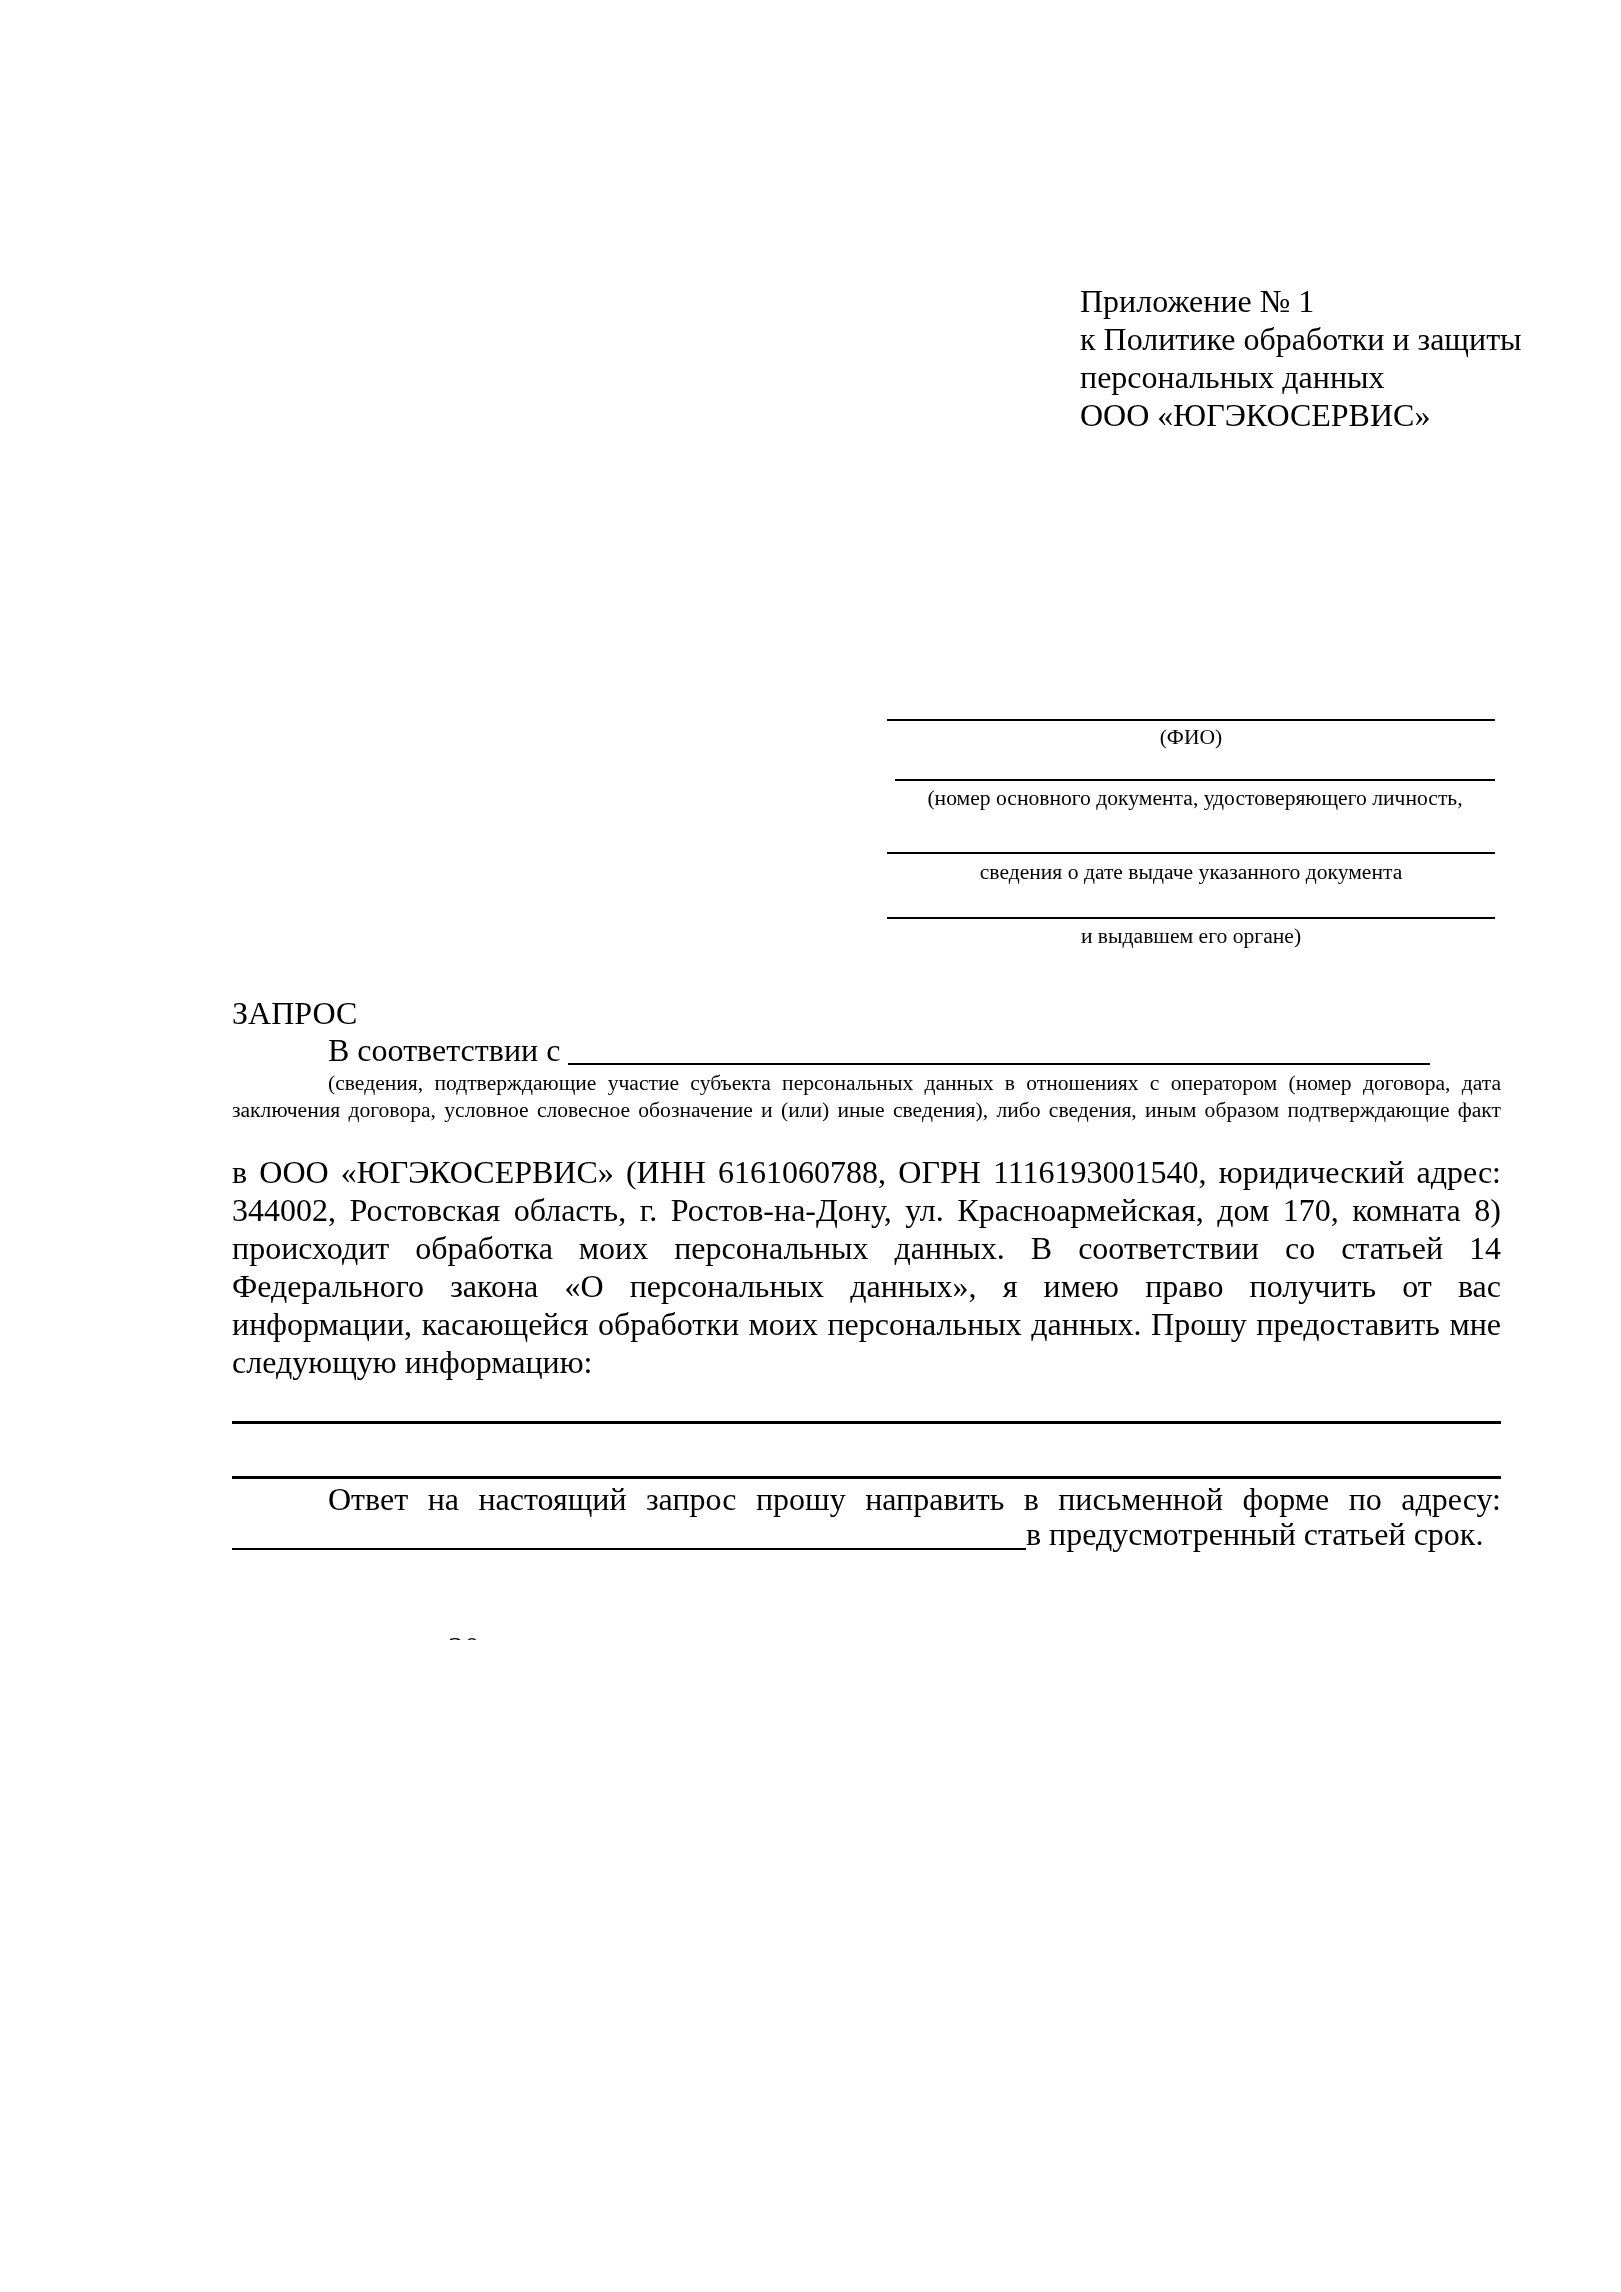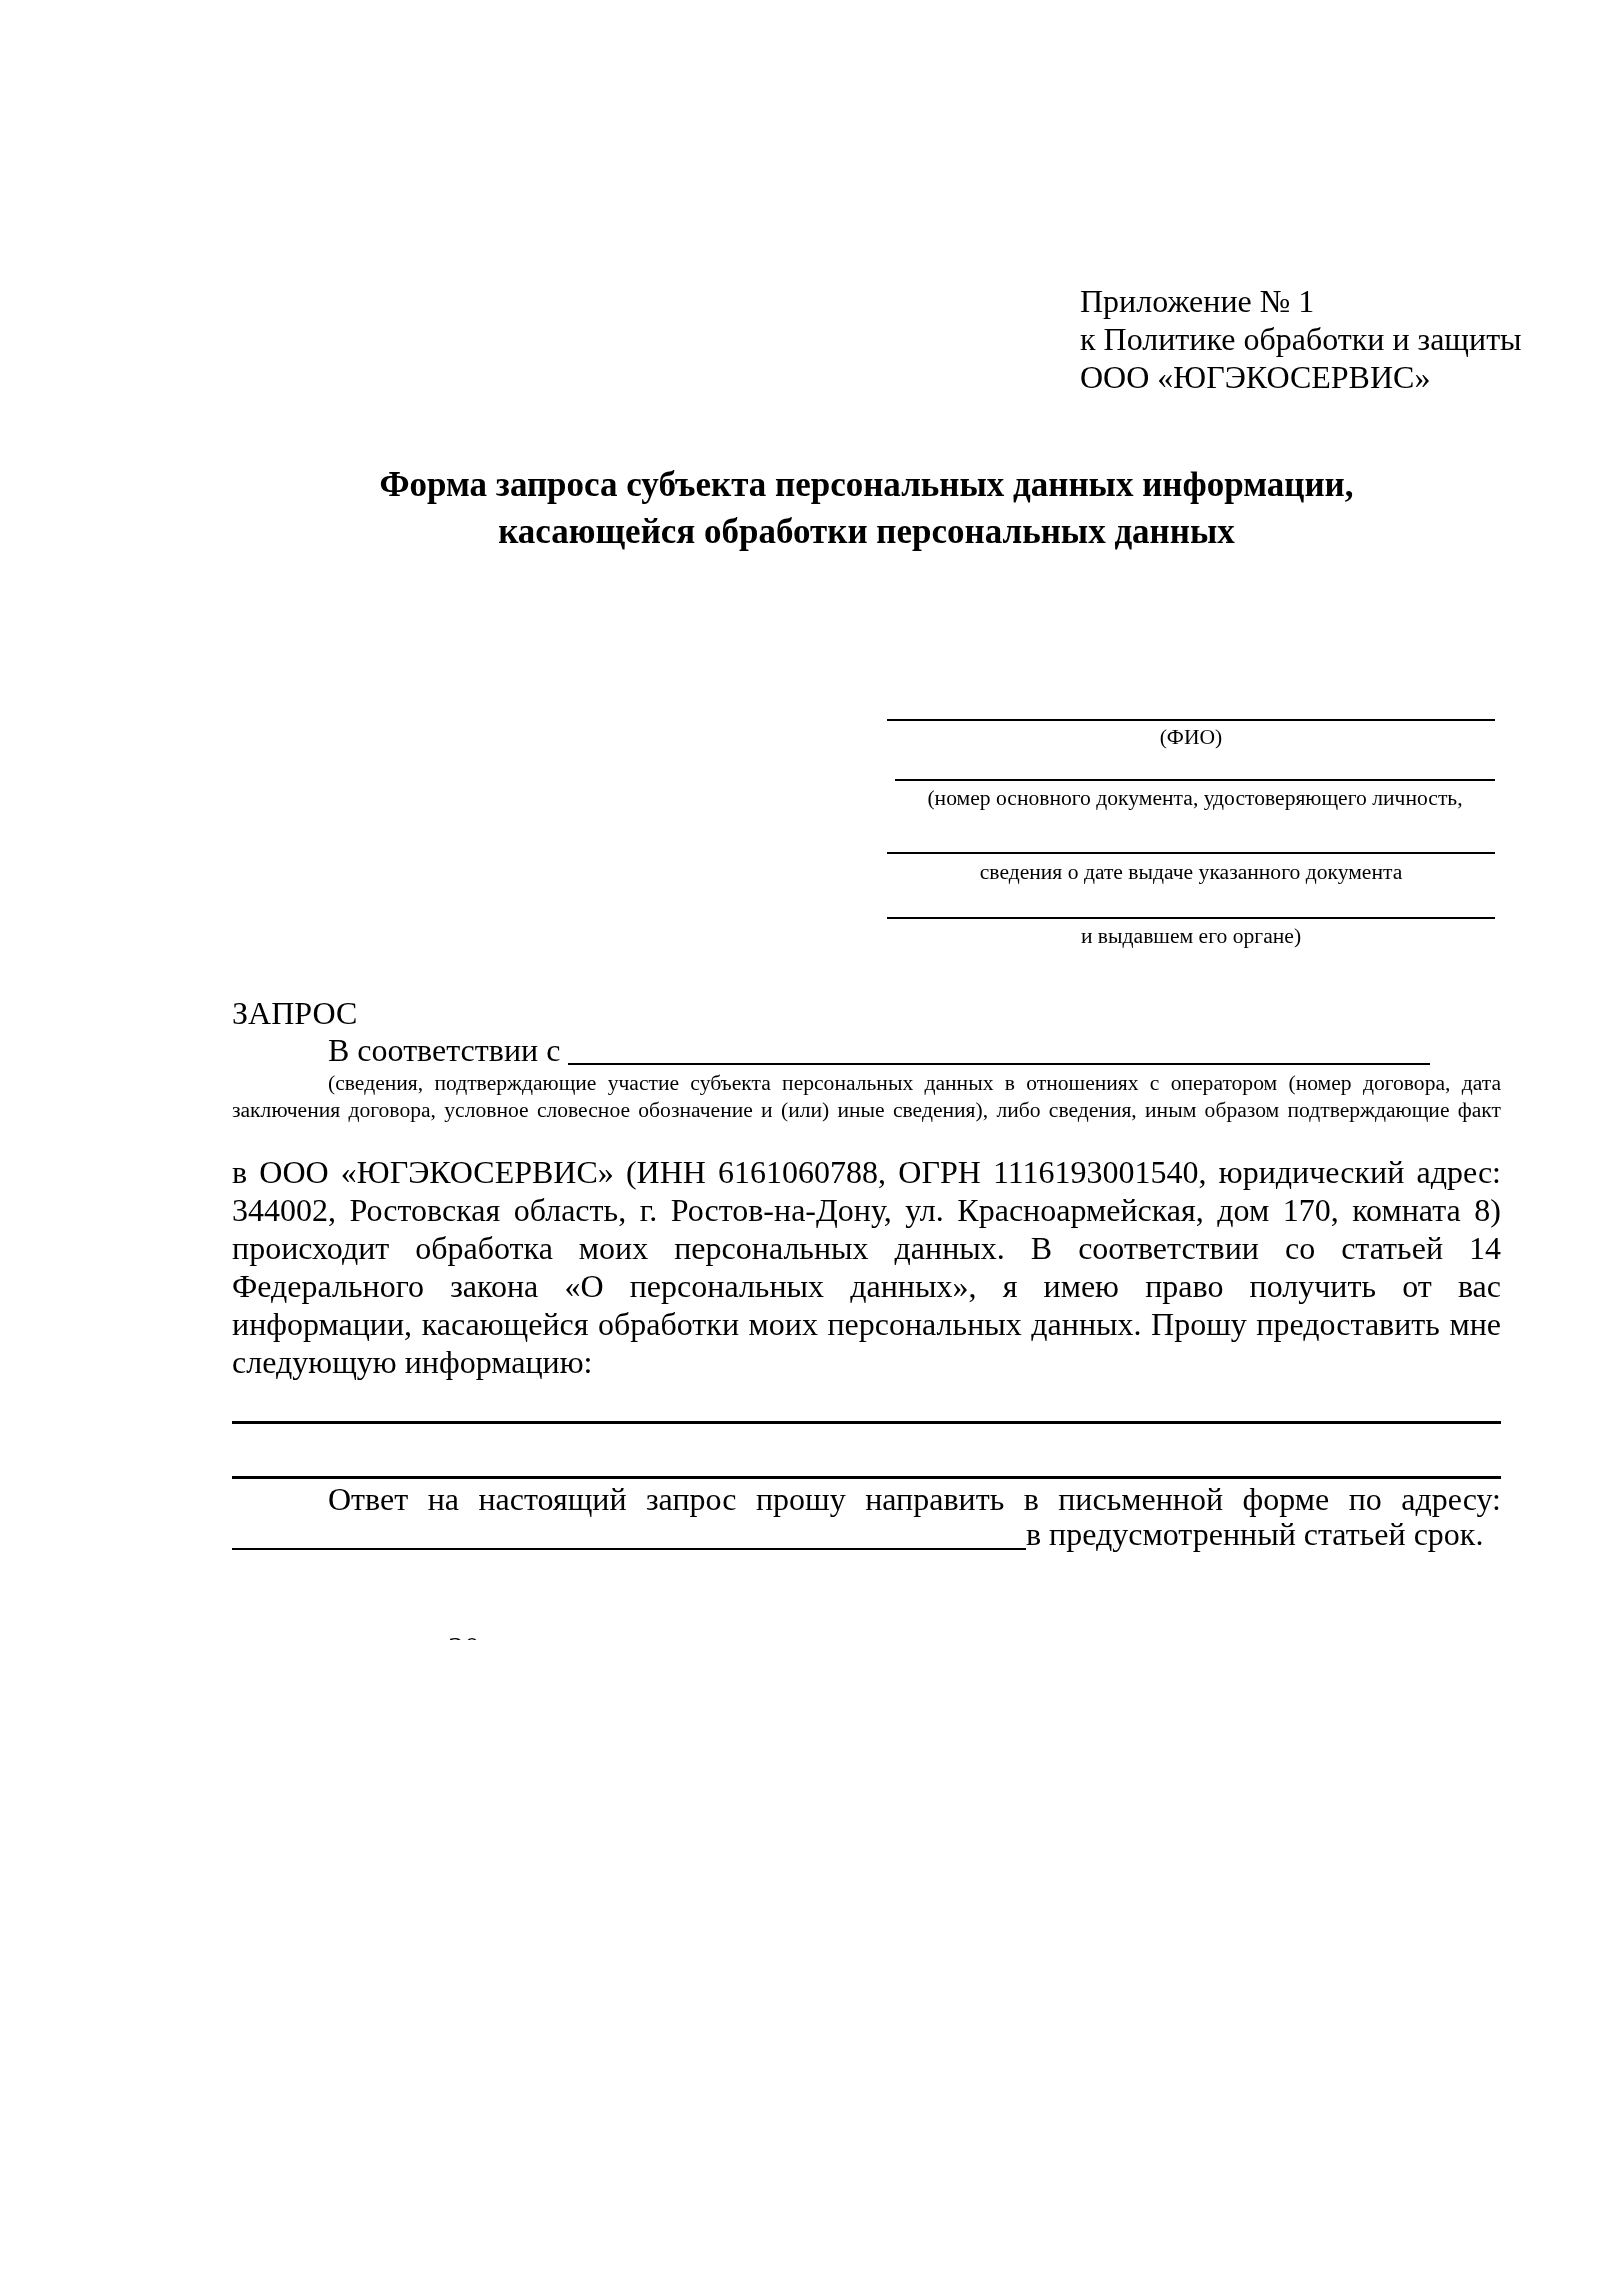--- a/index.html
+++ b/index.html
@@ -130,27 +130,24 @@
   .sig-row .end-pad { flex: 0 0 48px; }
 </style>
 </head>
 <body>
 
 <div class="page">
 
   <div class="abs appendix">
     <div>Приложение № 1</div>
     <div>к Политике обработки и защиты</div>
+    <div>персональных данных</div>
     <div>ООО «ЮГЭКОСЕРВИС»</div>
   </div>
 
-  <div class="abs doc-title">
-    <div>Форма запроса субъекта персональных данных информации,</div>
-    <div>касающейся обработки персональных данных</div>
-  </div>
 
 
   <div class="abs field-line" style="top:688px;"></div>
   <div class="abs field-caption" style="top:724px;">(ФИО)</div>
 
   <div class="abs field-line" style="top:748px; left:895px; width:600px;"></div>
   <div class="abs field-caption" style="top:785px; left:895px; width:600px;">(номер основного документа, удостоверяющего личность,</div>
 
   <div class="abs field-line" style="top:821px;"></div>
   <div class="abs field-caption" style="top:859px;">сведения о дате выдаче указанного документа</div>

